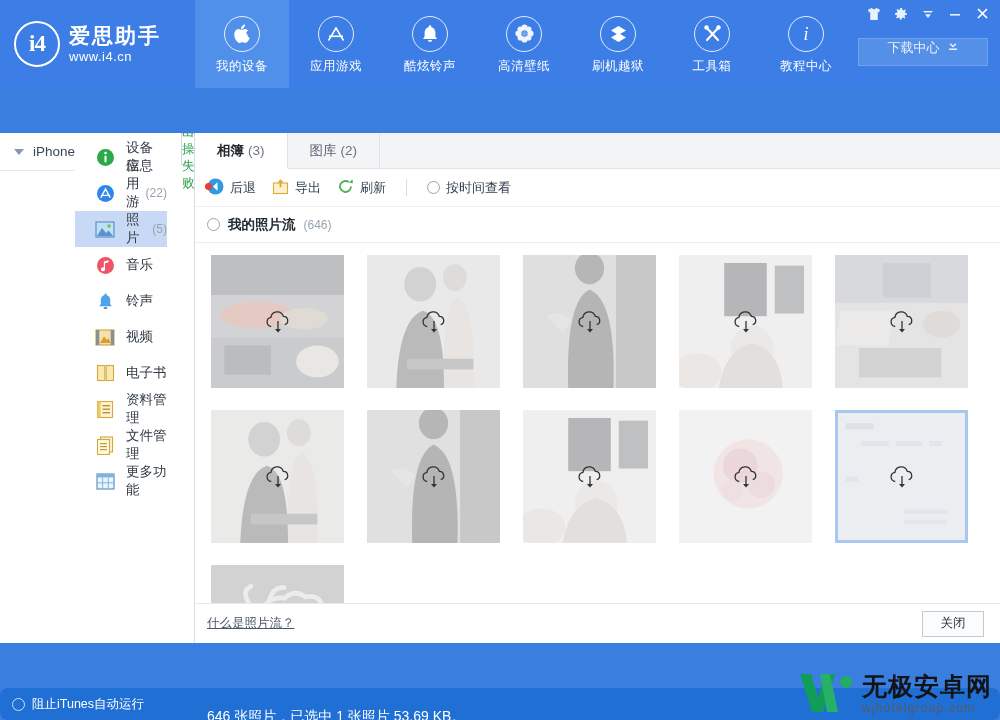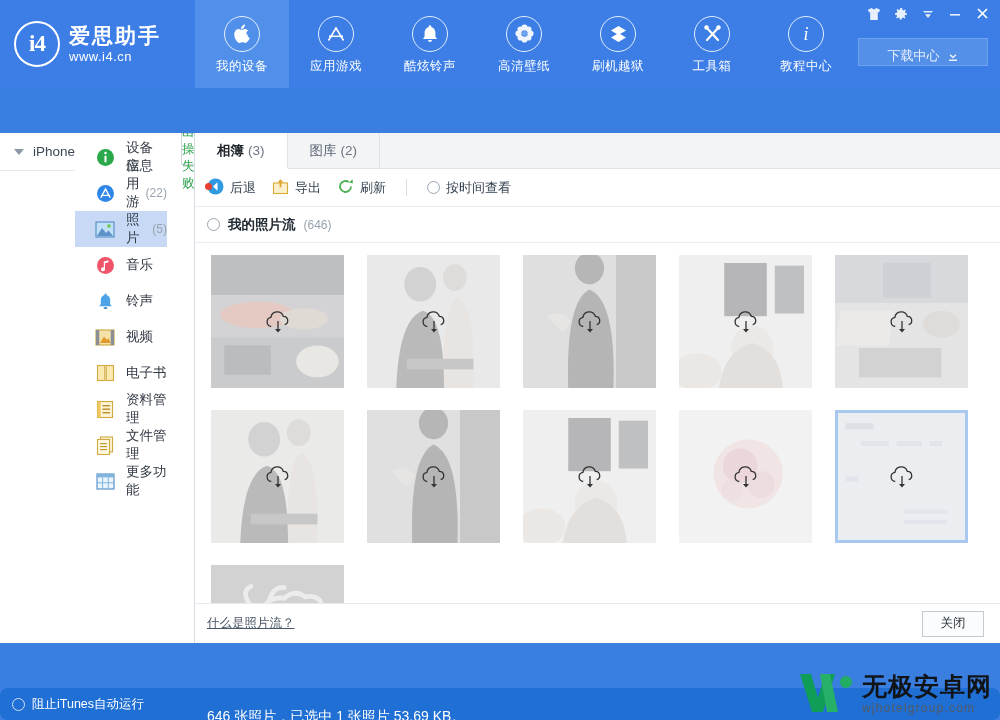--- a/index.html
+++ b/index.html
@@ -81,21 +81,21 @@
   .wc { color: #e8f0fd; cursor: pointer; display:flex; align-items:center; justify-content:center; }
   .wc svg { display:block; }
 
   .dlcenter {
     position: absolute; right: 12px; top: 38px;
     width: 130px; height: 28px;
     background: #5590e8;
     border: 1px solid #6ea2ee;
     color: #eaf1fd;
     font-size: 13px;
-    display: flex; align-items: flex-end; justify-content: center;
+    display: flex; align-items: flex-start; justify-content: center;
     gap: 7px;
     cursor: pointer;
   }
 
   
   .body {
     flex: 1;
     display: flex;
     background: #3c7ee6;
     overflow: hidden;

